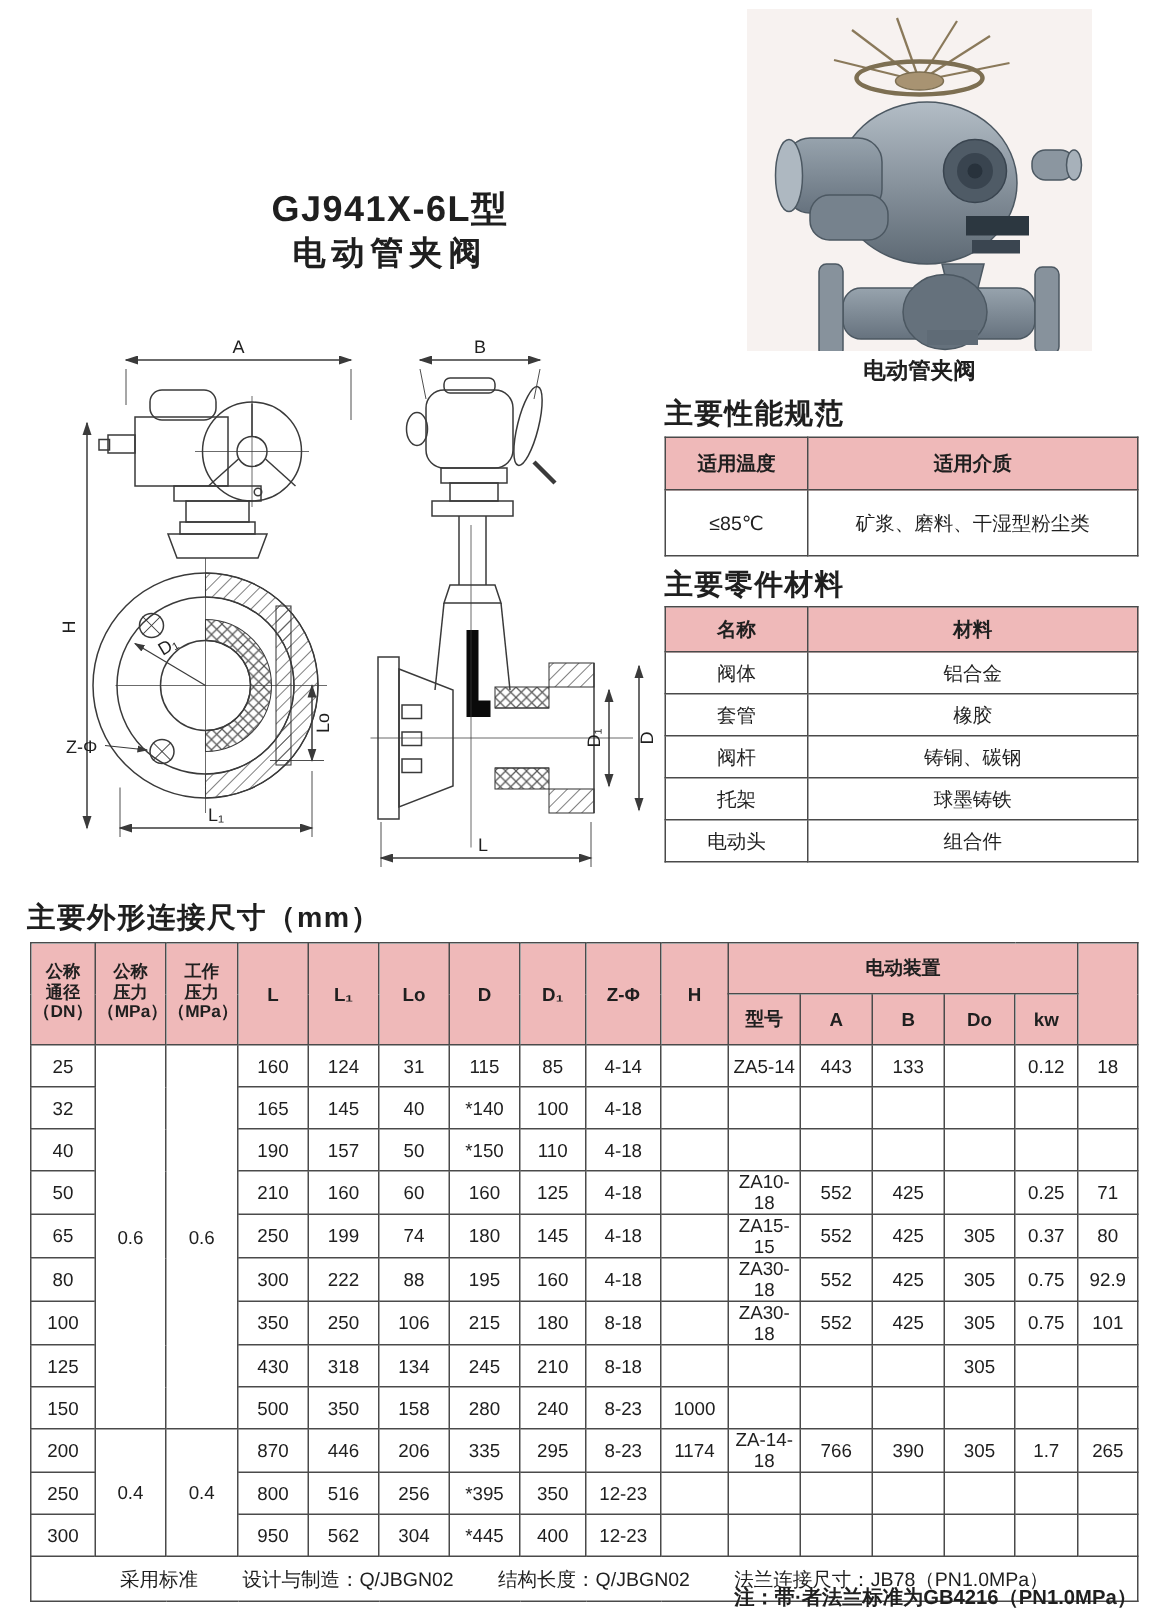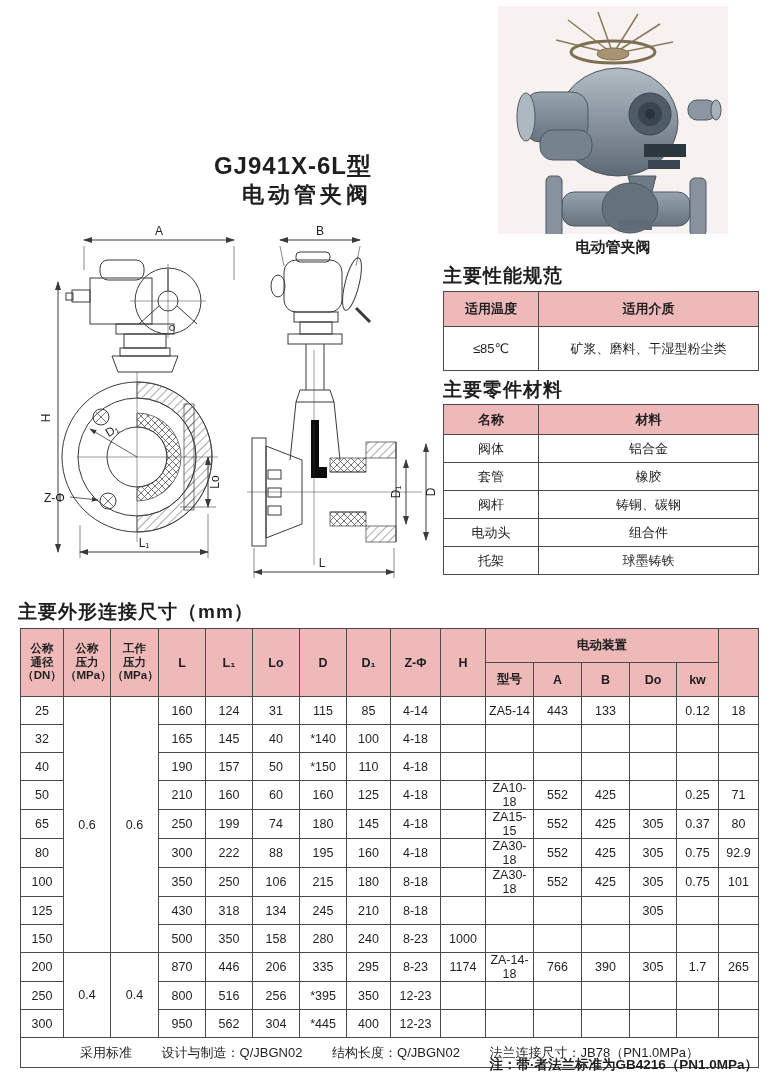--- a/index.html
+++ b/index.html
@@ -1,18 +1,18 @@
 <!DOCTYPE html>
 <html><head>
 <meta charset="utf-8">
 <style>
   html,body{margin:0;padding:0;background:#e9e9e9;}
   .page{position:relative;width:778px;height:1082px;background:#ffffff;overflow:hidden;
         font-family:"Liberation Sans","DejaVu Sans",sans-serif;color:#1f1f1f;}
-  .title{position:absolute;left:148px;top:124px;width:224px;text-align:right;font-weight:bold;line-height:1.3;margin-top:26px;}
+  .title{position:absolute;left:148px;top:124px;width:224px;text-align:center;font-weight:bold;line-height:1.3;}
   .t1{font-size:24px;letter-spacing:1px;}
   .t2{font-size:22px;letter-spacing:4px;}
   .photo{position:absolute;left:498px;top:6px;width:230px;height:228px;}
   .photo-caption{position:absolute;left:498px;top:238px;width:230px;text-align:center;font-weight:bold;font-size:15px;}
   .drawings{position:absolute;left:22px;top:220px;width:418px;height:372px;}
   .sec-heading{position:absolute;font-weight:bold;font-size:19px;letter-spacing:1px;}
   .perf-heading{left:443px;top:263px;}
   .mat-heading{left:443px;top:377px;}
   .dim-heading{left:18px;top:599px;}
   table{border-collapse:collapse;table-layout:fixed;}
@@ -237,26 +237,26 @@
         </tr>
     <tr>
           <td>套管</td>
           <td>橡胶</td>
         </tr>
     <tr>
           <td>阀杆</td>
           <td>铸铜、碳钢</td>
         </tr>
     <tr>
+          <td>托架</td>
+          <td>球墨铸铁</td>
+        </tr>
+    <tr>
           <td>电动头</td>
           <td>组合件</td>
-        </tr>
-    <tr>
-          <td>托架</td>
-          <td>球墨铸铁</td>
         </tr>
   </tbody>
     </table>
 
   <div class="sec-heading dim-heading">主要外形连接尺寸（mm）</div>
   <table class="dtable">
     <colgroup>
       <col style="width:43px">
         <col style="width:47px">
         <col style="width:48px">

